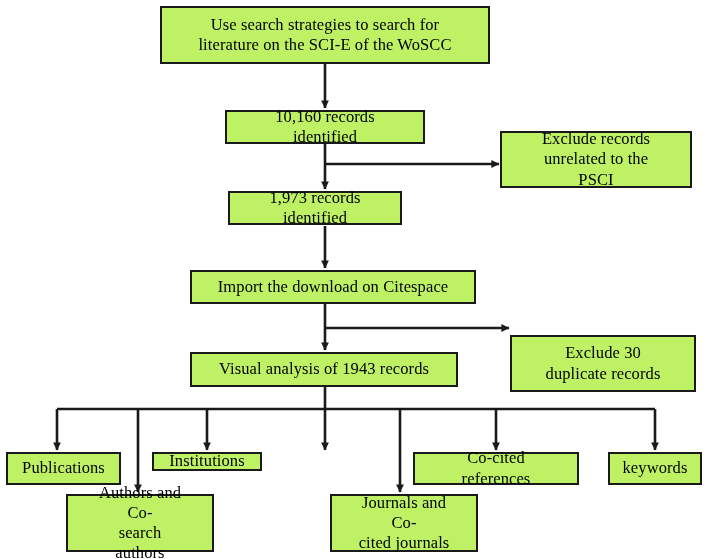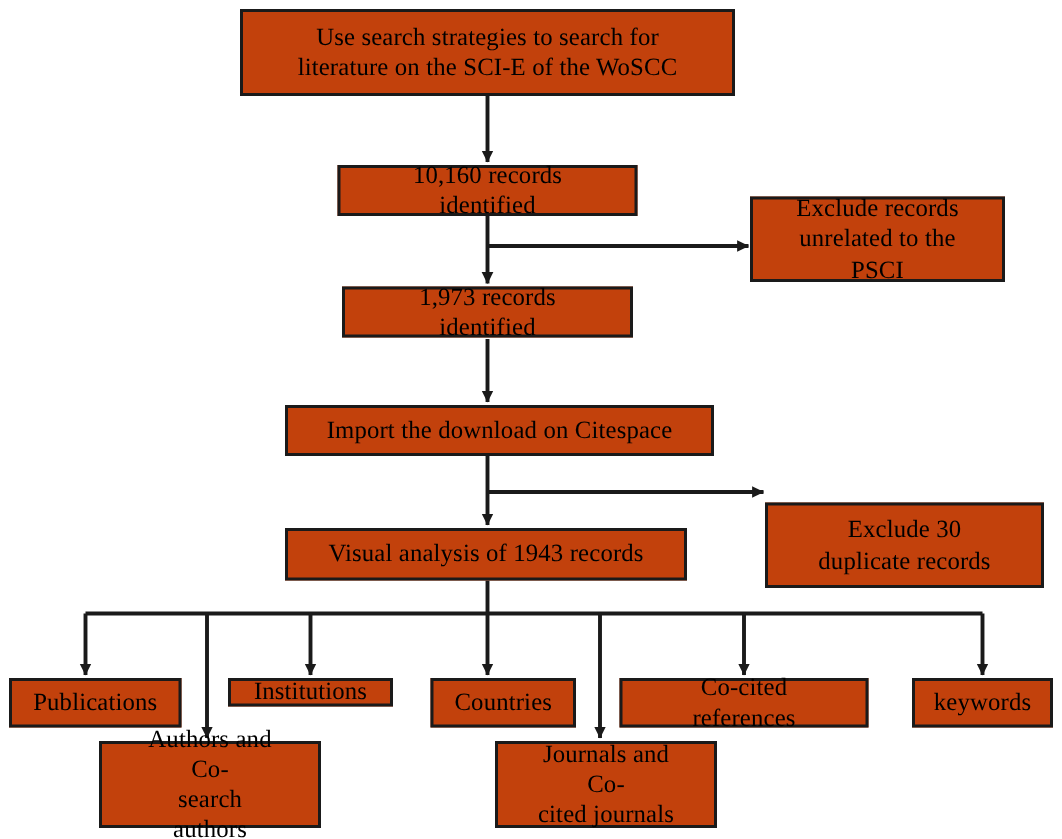--- a/index.html
+++ b/index.html
@@ -23,21 +23,21 @@
   #connectors {
     position: absolute;
     left: 0;
     top: 0;
     width: 708px;
     height: 559px;
   }
   .node {
     position: absolute;
     box-sizing: border-box;
-    background: #c2410c;
+    background: #bef264;
     border: 2px solid #1a1a1a;
     display: flex;
     align-items: center;
     justify-content: center;
     text-align: center;
     line-height: 1.22;
     font-size: 16.5px;
     letter-spacing: 0.1px;
     padding: 2px 24px;
   }
@@ -89,26 +89,26 @@
 
   <div class="node" style="left:160px; top:6px; width:330px; height:58px;">
     <span class="label">Use search strategies to search for
 literature on the SCI-E of the WoSCC</span>
   </div>
 
   <div class="node" style="left:225px; top:110px; width:200px; height:34px;">
     <span class="label">10,160 records identified</span>
   </div>
 
-  <div class="node" style="left:500px; top:131px; width:170px; height:57px;">
+  <div class="node" style="left:500px; top:131px; width:192px; height:57px;">
     <span class="label">Exclude records
 unrelated to the PSCI</span>
   </div>
 
-  <div class="node" style="left:228px; top:191px; width:194px; height:34px;">
+  <div class="node" style="left:228px; top:191px; width:174px; height:34px;">
     <span class="label">1,973 records identified</span>
   </div>
 
   <div class="node" style="left:190px; top:270px; width:286px; height:34px;">
     <span class="label">Import the download on Citespace</span>
   </div>
 
   <div class="node" style="left:510px; top:299px; width:186px; height:57px;margin-top:36px;">
     <span class="label">Exclude 30
 duplicate records</span>
@@ -119,23 +119,20 @@
   </div>
 
   <div class="node" style="left:6px; top:452px; width:115px; height:33px;">
     <span class="label">Publications</span>
   </div>
 
   <div class="node" style="left:152px; top:452px; width:110px; height:19px;">
     <span class="label">Institutions</span>
   </div>
 
-  <div class="node" style="left:287px; top:452px; width:97px; height:33px;">
-    <span class="label">Countries</span>
-  </div>
 
   <div class="node" style="left:413px; top:452px; width:166px; height:33px;text-align:center;">
     <span class="label">Co-cited references</span>
   </div>
 
   <div class="node" style="left:608px; top:452px; width:94px; height:33px;">
     <span class="label">keywords</span>
   </div>
 
   <div class="node" style="left:66px; top:494px; width:148px; height:58px;">

